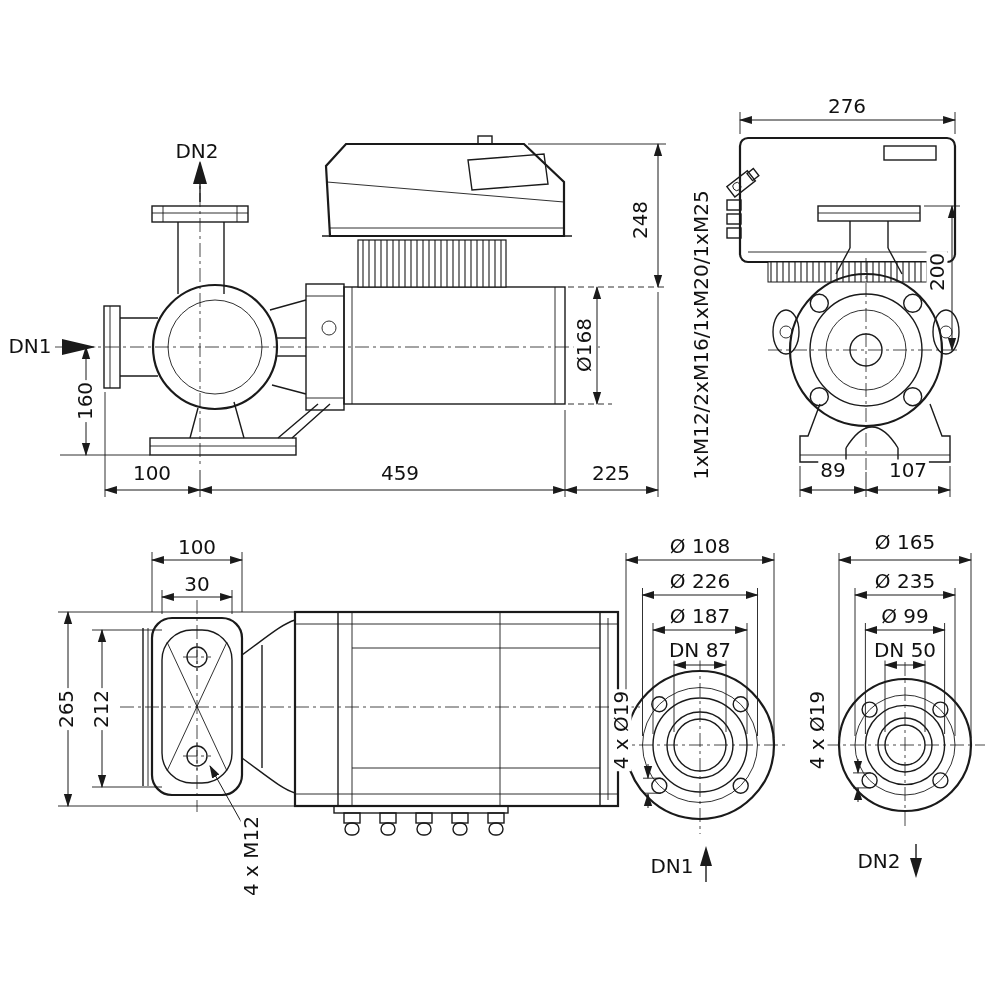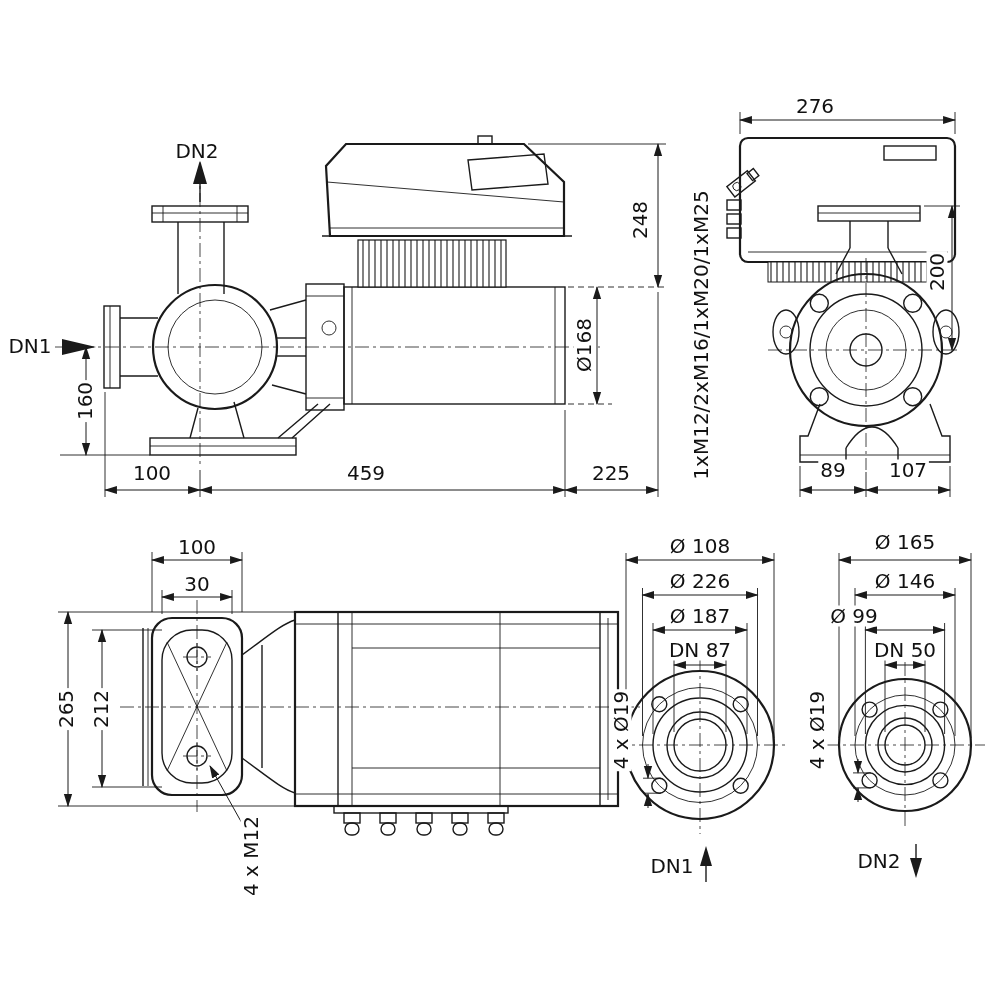--- a/index.html
+++ b/index.html
@@ -286,44 +286,44 @@
 
     <line class="ln" x1="916" y1="844" x2="916" y2="866"></line>
     <polygon class="fillb" points="916,878 910,858 922,858"></polygon>
   </g>
 </svg>
 
 <div class="lbl" style="left:197px;top:151px">DN2</div>
 <div class="lbl" style="left:30px;top:346px">DN1</div>
 <div class="lbl vert" style="left:85px;top:401px">160</div>
 <div class="lbl" style="left:152px;top:473px">100</div>
-<div class="lbl" style="left:366px;top:473px">459</div>
+<div class="lbl" style="left:400px;top:473px">459</div>
 <div class="lbl" style="left:611px;top:473px">225</div>
 <div class="lbl vert" style="left:640px;top:220px">248</div>
 <div class="lbl vert" style="left:584px;top:345px">Ø168</div>
 
-<div class="lbl" style="left:815px;top:106px">276</div>
+<div class="lbl" style="left:847px;top:106px">276</div>
 <div class="lbl vert" style="left:937px;top:272px">200</div>
 <div class="lbl vert" style="left:701px;top:335px">1xM12/2xM16/1xM20/1xM25</div>
 <div class="lbl" style="left:833px;top:470px">89</div>
 <div class="lbl" style="left:908px;top:470px">107</div>
 
 <div class="lbl" style="left:197px;top:547px">100</div>
 <div class="lbl" style="left:197px;top:584px">30</div>
 <div class="lbl vert" style="left:66px;top:709px">265</div>
 <div class="lbl vert" style="left:101px;top:709px">212</div>
 <div class="lbl vert" style="left:251px;top:856px">4 x M12</div>
 
 <div class="lbl" style="left:700px;top:546px">Ø 108</div>
 <div class="lbl" style="left:700px;top:581px">Ø 226</div>
 <div class="lbl" style="left:700px;top:616px">Ø 187</div>
 <div class="lbl" style="left:700px;top:650px">DN 87</div>
 <div class="lbl vert" style="left:621px;top:730px">4 x Ø19</div>
 <div class="lbl" style="left:672px;top:866px">DN1</div>
 
 <div class="lbl" style="left:905px;top:542px">Ø 165</div>
-<div class="lbl" style="left:905px;top:581px">Ø 146</div>
-<div class="lbl" style="left:854px;top:616px">Ø 99</div>
+<div class="lbl" style="left:905px;top:581px">Ø 235</div>
+<div class="lbl" style="left:905px;top:616px">Ø 99</div>
 <div class="lbl" style="left:905px;top:650px">DN 50</div>
 <div class="lbl vert" style="left:817px;top:730px">4 x Ø19</div>
 <div class="lbl" style="left:879px;top:861px">DN2</div>
 
 </div>
 
 </body></html>

